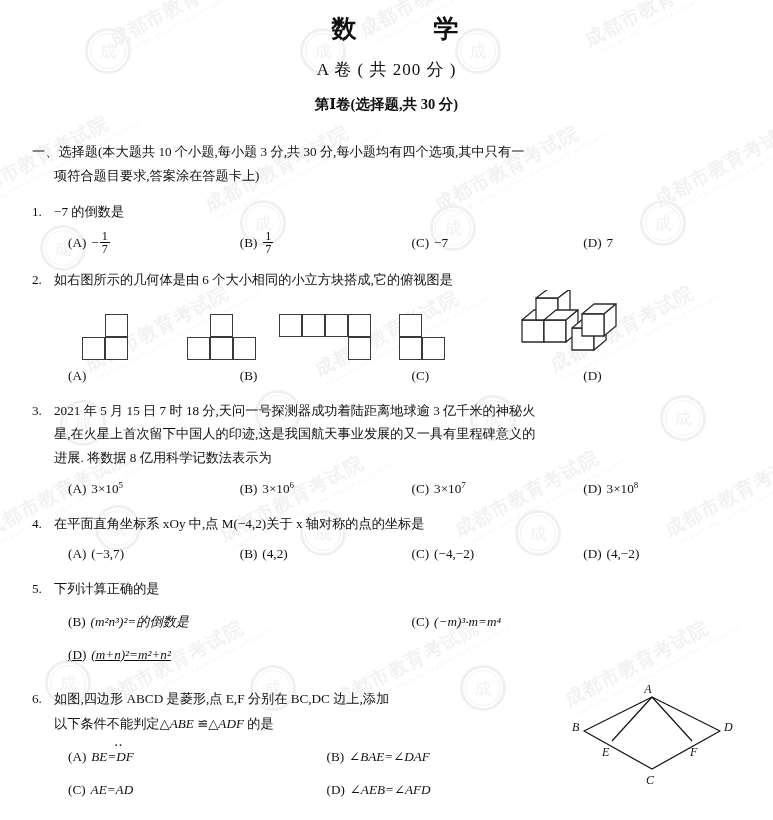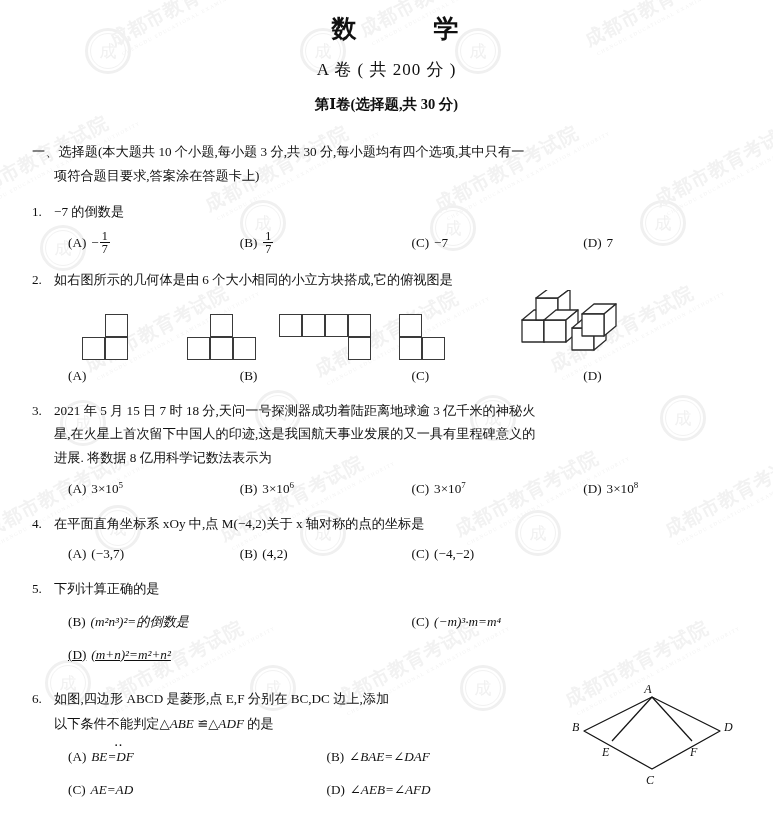--- a/index.html
+++ b/index.html
@@ -364,20 +364,21 @@
     </span>
   </div>
 
   <div class="q">
     <span class="q-num">4.</span><span class="q-body">
       <span class="q-stem">在平面直角坐标系 xOy 中,点 M(−4,2)关于 x 轴对称的点的坐标是</span>
       <span class="opts four">
         <span class="opt"><span class="lbl">(A)</span><span>(−3,7)</span></span>
         <span class="opt"><span class="lbl">(B)</span><span>(4,2)</span></span>
         <span class="opt"><span class="lbl">(C)</span><span>(−4,−2)</span></span>
+        <span class="opt"><span class="lbl">(D)</span><span>(4,−2)</span></span>
       </span>
     </span>
   </div>
 
   <div class="q">
     <span class="q-num">5.</span><span class="q-body">
       <span class="q-stem">下列计算正确的是</span>
       <span class="opts two-col rows" style="display:flex;flex-wrap:wrap;margin-top:9px;">
         <span class="opt ital" style="width:50%;"><span class="lbl" style="font-style:normal;">(B)</span><span>(m²n³)²=的倒数是</span></span>
         <span class="opt ital" style="width:50%;"><span class="lbl" style="font-style:normal;">(C)</span><span>(−m)³·m=m⁴</span></span>

